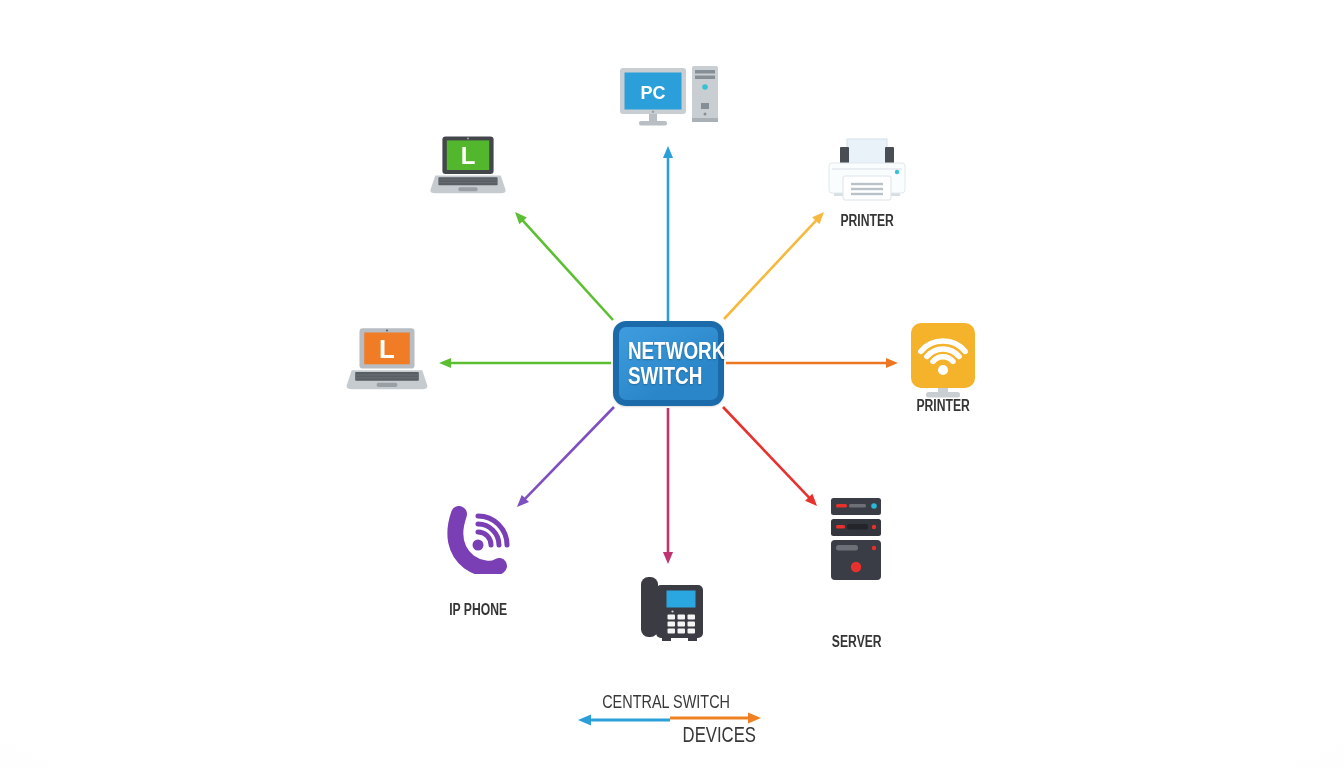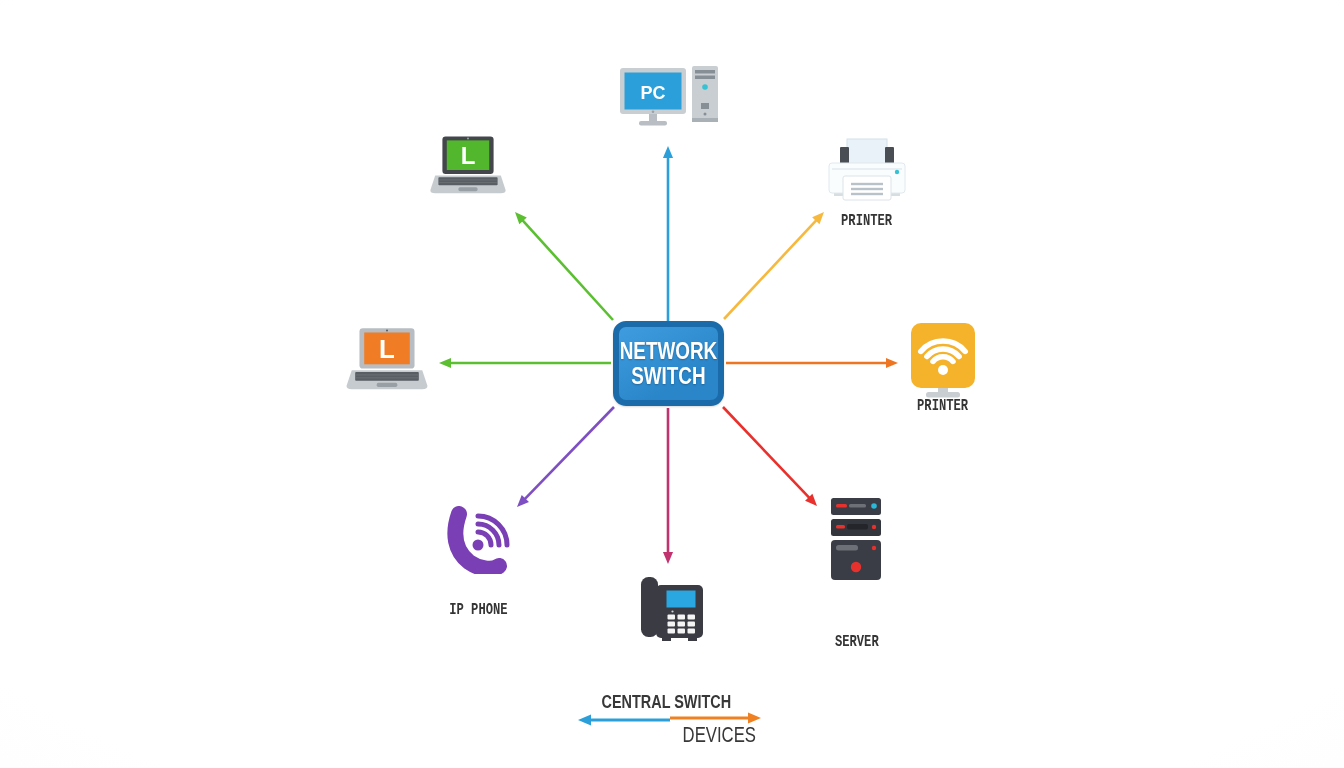--- a/index.html
+++ b/index.html
@@ -6,42 +6,42 @@
   body{font-family:"Liberation Sans", sans-serif;}
   .canvas{
     position:relative;width:1344px;height:768px;overflow:hidden;
     background:radial-gradient(120% 120% at 50% 45%, #ffffff 55%, #fbfbfb 80%, #f0f0f1 100%);
   }
   #edge-layer{position:absolute;left:0;top:0;z-index:1;}
   .node{position:absolute;z-index:2;}
   .dev-label{
     position:absolute;z-index:2;text-align:center;
     font-weight:bold;font-size:16px;color:var(--label-color,#353535);
-    letter-spacing:0px;white-space:nowrap;font-family:Liberation Mono, monospace;
+    letter-spacing:0px;white-space:nowrap;
   }
   .cond{display:inline-block;transform:scaleX(0.76);transform-origin:center;}
   .switch-box{
     left:613px;top:321px;width:99px;height:73px;
     border:6px solid var(--switch-border,#1b6bab);border-radius:13px;
     background:linear-gradient(150deg,#3f9ddf 0%, var(--switch-fill,#2a86c9) 70%);
-    display:flex;flex-direction:column;align-items:center;justify-content:center;
+    display:flex;flex-direction:column;justify-content:center;
     box-shadow:0 1px 2px rgba(0,0,0,0.15);
   }
   .switch-box .line{
     color:#ffffff;font-weight:bold;font-size:23px;line-height:25px;
     transform:scaleX(0.82);transform-origin:center;
     text-shadow:0 1px 2px rgba(0,0,0,0.25);white-space:nowrap;
   }
   .title-main{
     position:absolute;left:521px;top:652px;width:300px;z-index:2;
     text-align:center;font-weight:bold;font-size:34px;color:#383838;white-space:nowrap;
   }
   .title-sub{
     position:absolute;left:516px;top:691px;width:300px;z-index:2;
-    text-align:center;font-weight:bold;font-size:19px;color:#383838;white-space:nowrap;
+    text-align:center;font-weight:normal;font-size:19px;color:#383838;white-space:nowrap;
   }
   .title-devices{
     position:absolute;left:669px;top:722px;width:100px;z-index:2;
     text-align:center;font-weight:normal;font-size:22px;color:#383838;white-space:nowrap;
   }
   svg text{font-family:"Liberation Sans", sans-serif;}
 </style>
 </head>
 <body>
 

